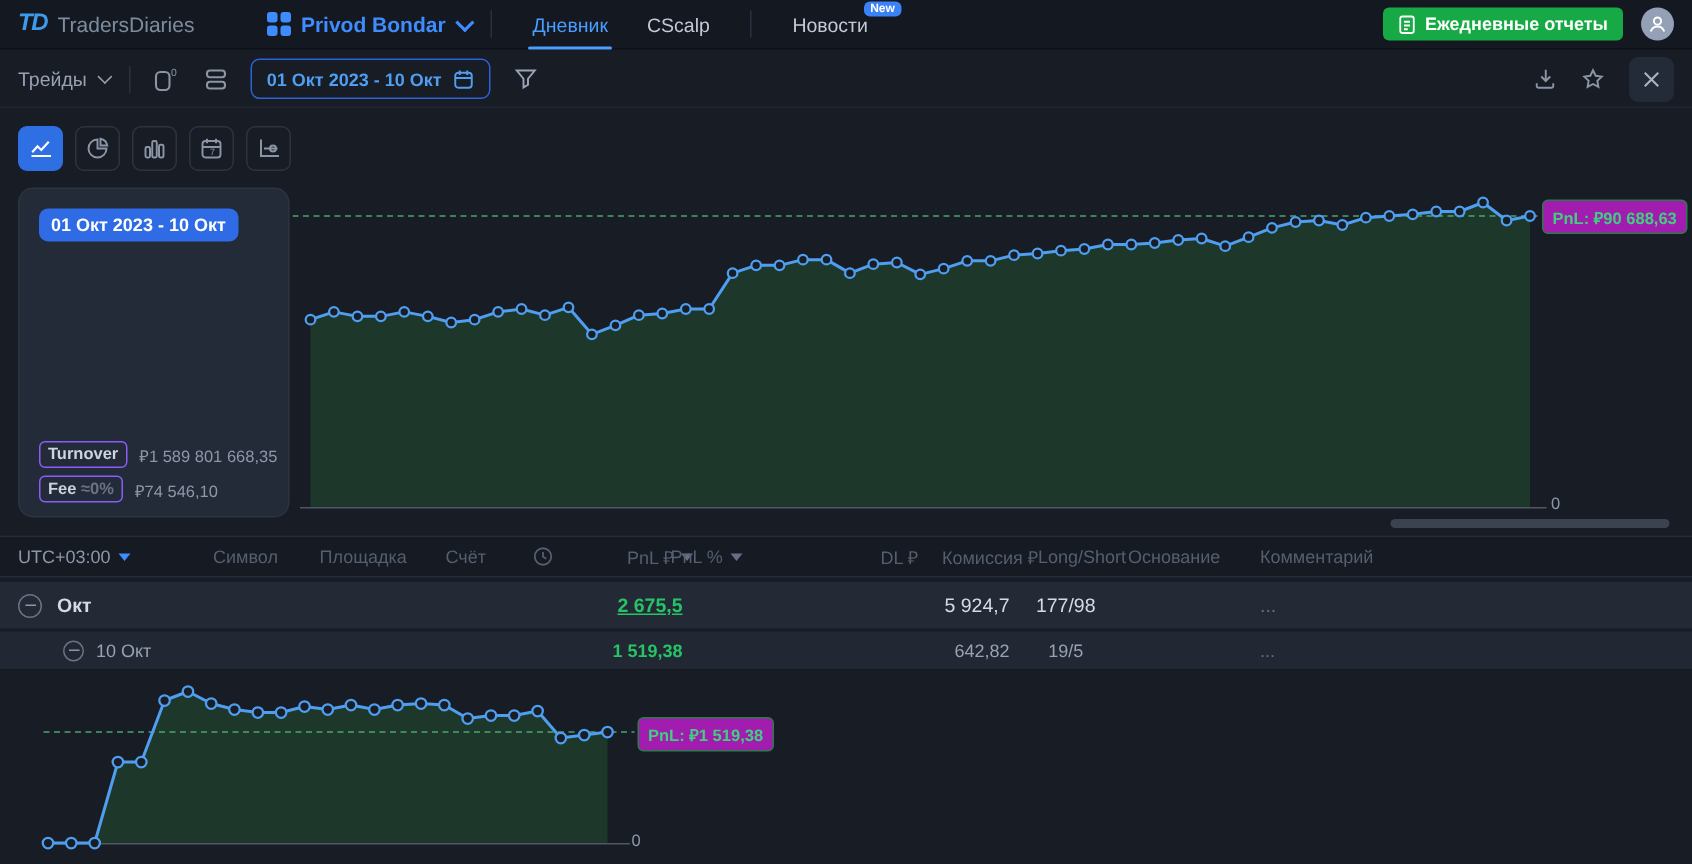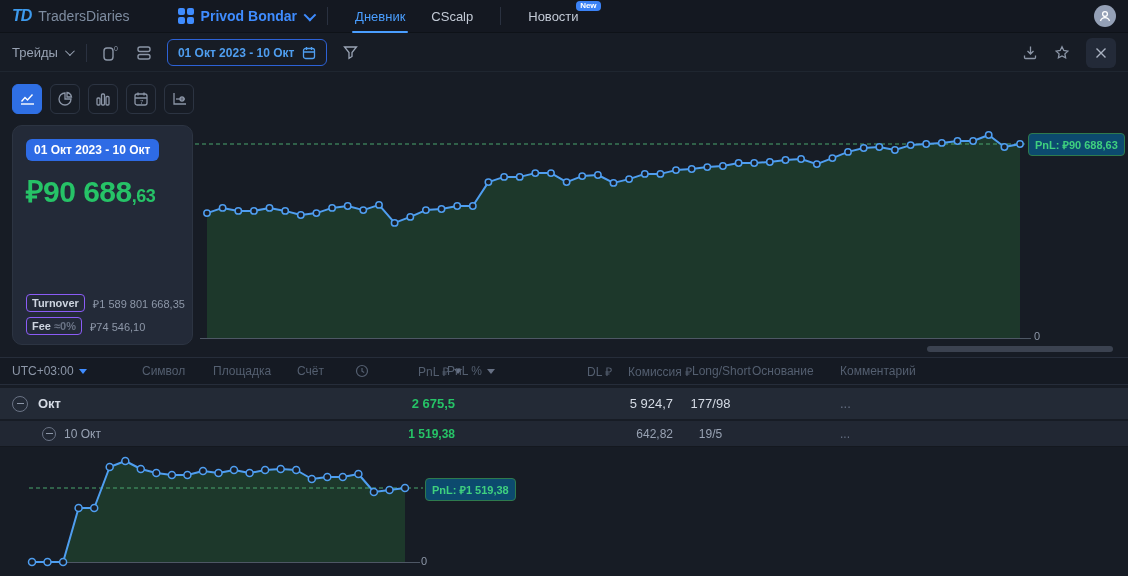--- a/index.html
+++ b/index.html
@@ -57,21 +57,21 @@
   .stat-row { position:absolute; left:13px; display:flex; align-items:center; gap:8px; font-size:11px; }
   .stat-row.turnover { top:168px; }
   .stat-row.fee { top:191px; }
   .stat-tag { border:1px solid #8b5cf6; border-radius:4px; padding:2px 5px; color:#cdd4df; font-weight:700; white-space:nowrap; }
   .stat-tag .dim { color:#6a7385; font-weight:600; }
   .stat-val { color:#8d97a8; white-space:nowrap; }
 
   
   .main-chart { position:absolute; left:195px; top:127px; }
   .bottom-chart { position:absolute; left:20px; top:448px; }
-  .pnl-label { position:absolute; border:1px solid #2e7a4e; background:#0c4a6e; color:#3fd07f; font-size:11px; font-weight:700;
+  .pnl-label { position:absolute; border:1px solid #2e7a4e; background:#a21caf; color:#3fd07f; font-size:11px; font-weight:700;
                padding:3px 6px; border-radius:4px; white-space:nowrap; }
   .pnl-label.main { left:1028px; top:133px; }
   .pnl-label.bottom { left:425px; top:478px; }
   .zero-label { position:absolute; color:#8d97a8; font-size:11px; }
   .zero-label.main { left:1034px; top:330px; }
   .zero-label.bottom { left:421px; top:555px; }
   .hscroll { position:absolute; left:927px; top:346px; width:186px; height:6px; background:#3b4250; border-radius:3px; cursor:pointer; }
 
   
   .thead { position:absolute; left:0; top:357px; width:1128px; height:28px; background:#151a23;
@@ -120,20 +120,27 @@
       <div class="tab">
           <span>CScalp</span>
         </div>
       <div class="vdiv"></div>
       <div class="tab">
         <span>Новости</span>
         <span class="badge-new">New</span>
       </div>
     </div>
     <div class="top-spacer"></div>
+    <button class="btn-reports">
+      <svg width="12" height="13" viewBox="0 0 12 13" fill="none" stroke="#fff" stroke-width="1.2">
+        <rect x="1.5" y="1" width="9" height="11" rx="1.5"></rect>
+          <path d="M4 4.5h4M4 7h4M4 9.5h2.5"></path>
+      </svg>
+      <span>Ежедневные отчеты</span>
+    </button>
     <div class="avatar">
       <svg width="14" height="14" viewBox="0 0 14 14" fill="none" stroke="#fff" stroke-width="1.3">
         <circle cx="7" cy="5" r="2.4"></circle>
           <path d="M2.5 12c.8-2.3 2.5-3.3 4.5-3.3s3.7 1 4.5 3.3"></path>
       </svg>
     </div>
   </div>
 
   <div class="toolbar">
     <div class="view-sel">
@@ -215,23 +222,20 @@
       <svg width="17" height="16" viewBox="0 0 17 16" fill="none" stroke="currentColor" stroke-width="1.3">
         <path d="M3 2v11h12"></path>
           <path d="M5 8h9"></path>
           <circle cx="11" cy="8" r="2"></circle>
       </svg>
     </div>
   </div>
 
   <div class="card">
     <div class="period-badge">01 Окт 2023 - 10 Окт</div>
-    <div class="big-pnl">
-      <span>₽90 688</span><span class="frac">,63</span>
-    </div>
     <div class="stat-row turnover">
       <span class="stat-tag">Turnover</span>
       <span class="stat-val">₽1 589 801 668,35</span>
     </div>
     <div class="stat-row fee">
       <span class="stat-tag"><span>Fee</span> <span class="dim">≈0%</span></span>
       <span class="stat-val">₽74 546,10</span>
     </div>
   </div>
 
@@ -325,21 +329,21 @@
     <div class="cell" style="left:692px;">Long/Short</div>
     <div class="cell" style="left:752px;">Основание</div>
     <div class="cell" style="left:840px;">Комментарий</div>
   </div>
 
   <div class="trow month">
     <div class="cell" style="left:12px;">
         <span class="minus-ic" style="width:16px;height:16px;"></span>
       </div>
     <div class="cell row-name" style="left:38px;">Окт</div>
-    <div class="cell pnl-val" style="left:380px;width:75px;">2 675,5</div>
+    <div class="cell pnl-val" style="left:380px;width:75px;text-decoration:underline;">2 675,5</div>
     <div class="cell num-val" style="left:598px;width:75px;">5 924,7</div>
     <div class="cell ls-val" style="left:688px;width:45px;">177/98</div>
     <div class="cell" style="left:840px;color:#667084;">...</div>
   </div>
 
   <div class="trow day">
     <div class="cell" style="left:42px;">
         <span class="minus-ic" style="width:14px;height:14px;"></span>
       </div>
     <div class="cell row-name" style="left:64px;">10 Окт</div>

